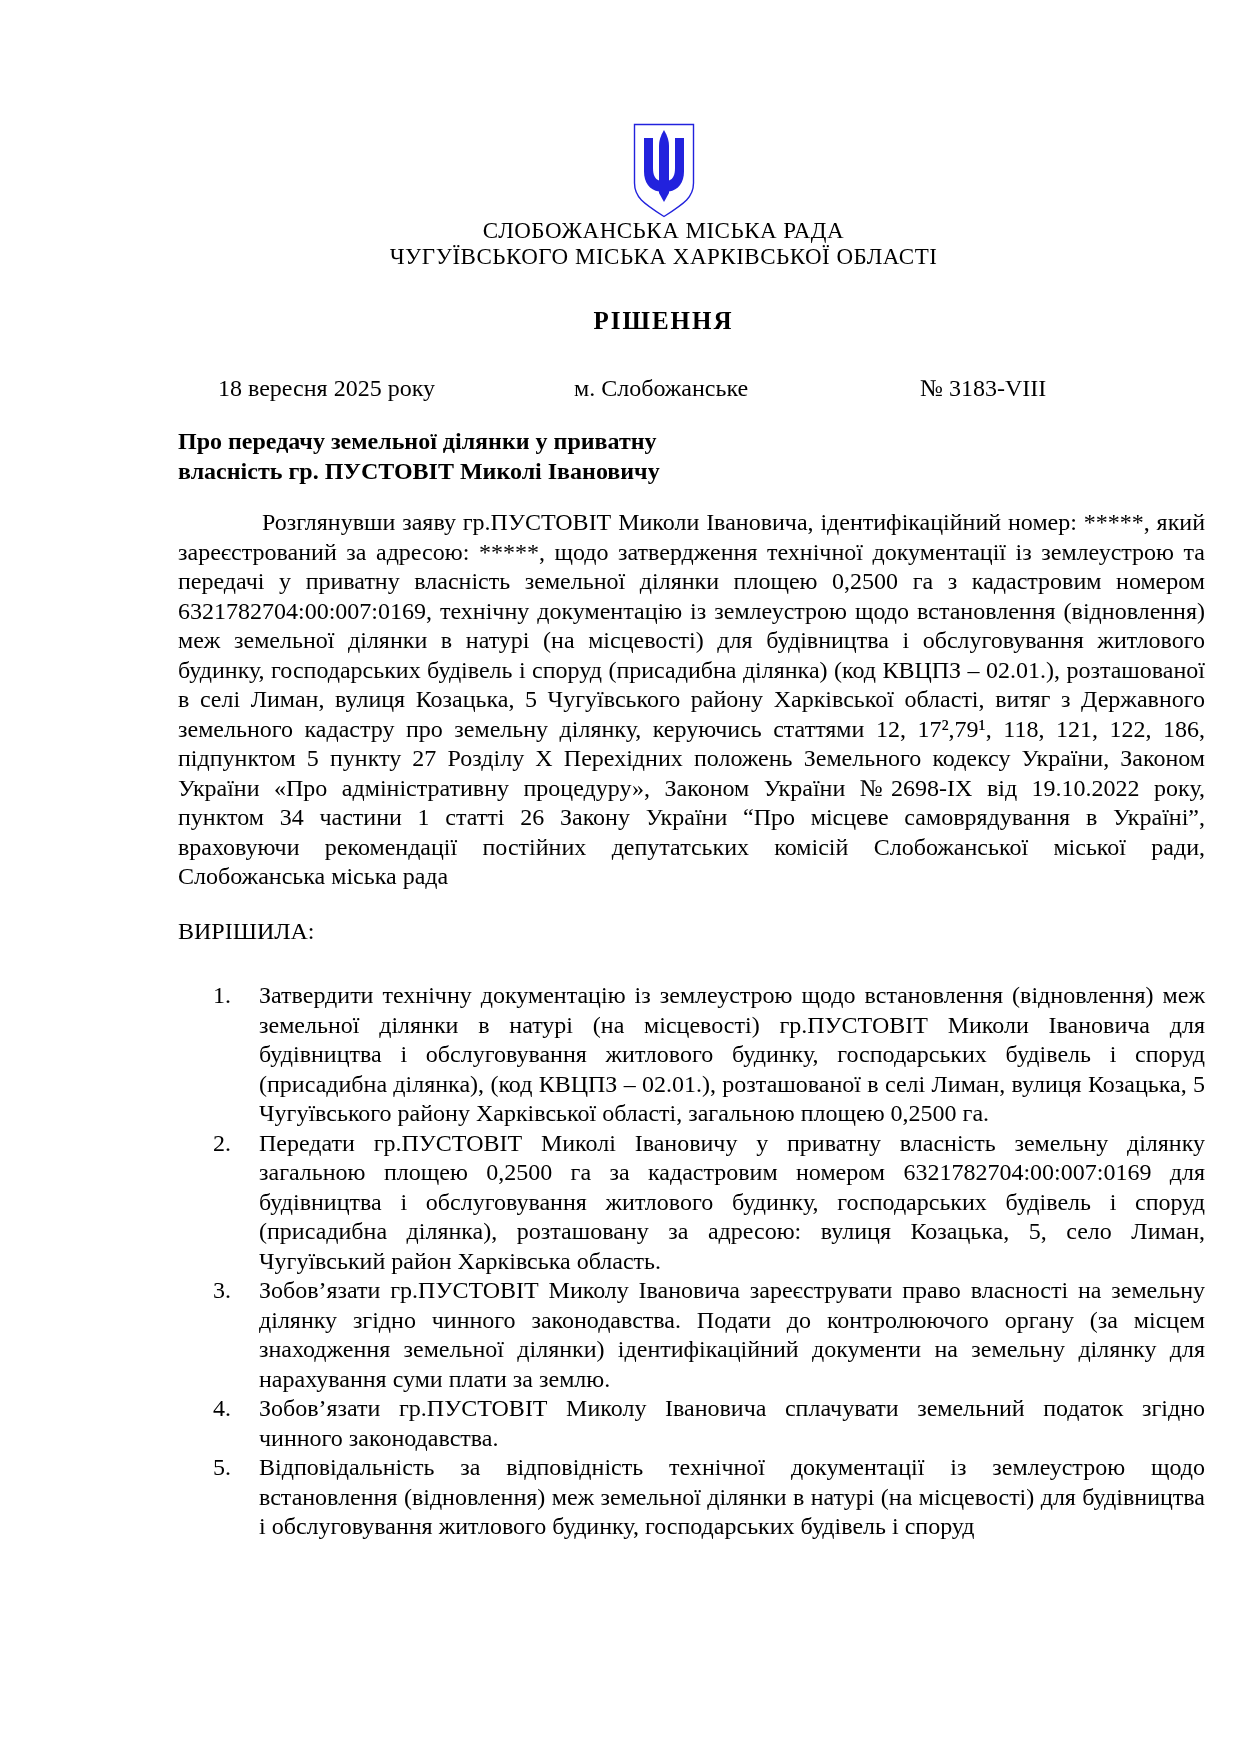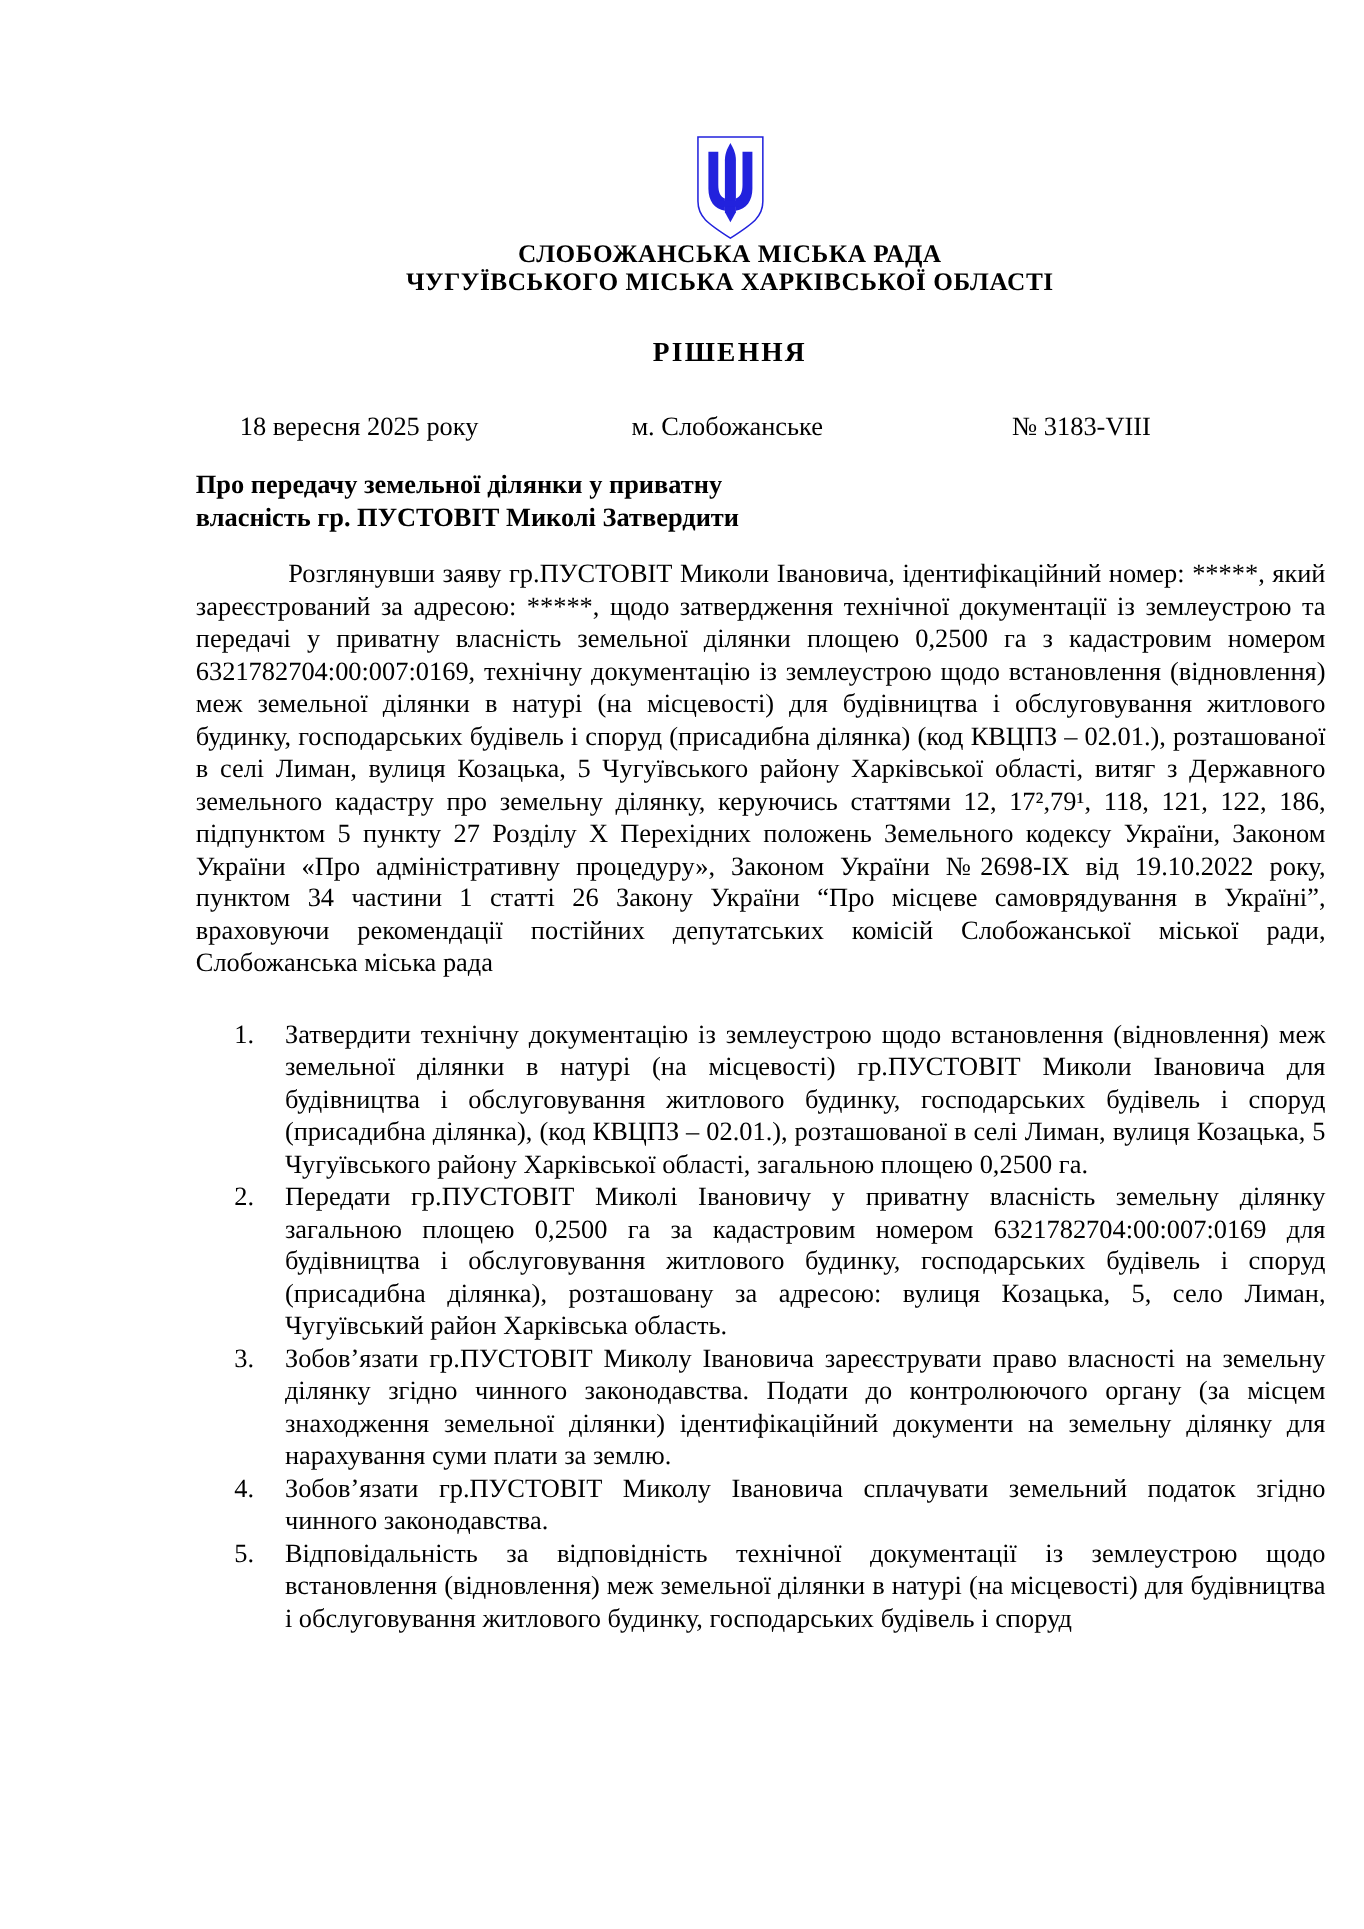--- a/index.html
+++ b/index.html
@@ -14,21 +14,21 @@
     line-height:29.5px;
     overflow:hidden;
   }
   .content {
     position:absolute;
     left:178px; top:0;
     width:1027px;
   }
   .centered { text-align:center; margin-right:56px; }
   .emblem-wrap { padding-top:123px; }
-  .hdr-line { font-weight:bold; font-size:23px; line-height:26px; letter-spacing:.5px; }
+  .hdr-line { font-weight:normal; font-size:23px; line-height:26px; letter-spacing:.5px; }
   .hdr-session { font-weight:normal; font-size:22px; line-height:26px; margin-top:4px; }
   .doc-type { font-weight:bold; font-size:25px; line-height:30px; letter-spacing:2px; margin-top:36px; }
   .meta-row { position:relative; height:30px; margin-top:38px; }
   .meta-date   { position:absolute; left:40px; top:0; white-space:nowrap; }
   .meta-place  { position:absolute; left:396px; top:0; white-space:nowrap; }
   .meta-number { position:absolute; left:742px; top:0; white-space:nowrap; }
   .doc-title { margin-top:22px; font-weight:bold; font-size:24px; line-height:30px; }
   .preamble {
     margin-top:22px;
     text-align:justify;
@@ -73,25 +73,26 @@
     <div class="doc-type centered">РІШЕННЯ</div>
 
     <div class="meta-row">
       <span class="meta-date">18  вересня 2025 року</span>
       <span class="meta-place">м. Слобожанське</span>
       <span class="meta-number">№ 3183-VIII</span>
     </div>
 
     <div class="doc-title">
       <div>Про передачу земельної ділянки у приватну</div>
-      <div>власність гр. ПУСТОВІТ Миколі Затвердити</div>
+      <div>власність гр. ПУСТОВІТ Миколі Івановичу</div>
     </div>
 
     <div class="preamble">Розглянувши заяву гр.ПУСТОВІТ Миколи Івановича, ідентифікаційний номер: *****, який зареєстрований за адресою: *****, щодо затвердження технічної документації із землеустрою та передачі у приватну власність земельної ділянки площею 0,2500 га з кадастровим номером 6321782704:00:007:0169, технічну документацію із землеустрою щодо встановлення (відновлення) меж земельної ділянки в натурі (на місцевості) для будівництва і обслуговування житлового будинку, господарських будівель і споруд (присадибна ділянка) (код КВЦПЗ – 02.01.),  розташованої в селі Лиман, вулиця Козацька, 5 Чугуївського району Харківської області, витяг з Державного земельного кадастру про земельну ділянку, керуючись статтями 12, 17²,79¹, 118, 121, 122, 186, підпунктом 5 пункту 27 Розділу X Перехідних положень Земельного кодексу України, Законом України «Про адміністративну процедуру», Законом України №2698-IX від 19.10.2022 року, пунктом 34 частини 1 статті 26 Закону України “Про місцеве самоврядування в Україні”, враховуючи рекомендації постійних депутатських комісій Слобожанської міської ради, Слобожанська міська рада</div>
 
+    <div class="resolved">ВИРІШИЛА:</div>
 
     <div class="res-list">
       <div class="res-item">
         <span class="num">1.</span>
         <span class="itext">Затвердити технічну документацію із землеустрою щодо встановлення (відновлення) меж земельної ділянки в натурі (на місцевості) гр.ПУСТОВІТ Миколи Івановича для будівництва і обслуговування житлового будинку, господарських будівель і споруд (присадибна ділянка), (код КВЦПЗ – 02.01.), розташованої в селі Лиман, вулиця Козацька, 5 Чугуївського району Харківської області, загальною площею 0,2500 га.</span>
       </div>
       <div class="res-item">
         <span class="num">2.</span>
         <span class="itext">Передати гр.ПУСТОВІТ Миколі Івановичу у приватну власність земельну ділянку загальною площею 0,2500 га за кадастровим номером 6321782704:00:007:0169 для будівництва і обслуговування житлового будинку, господарських будівель і споруд (присадибна ділянка), розташовану за адресою: вулиця Козацька, 5, село Лиман, Чугуївський район Харківська область.</span>
       </div>

